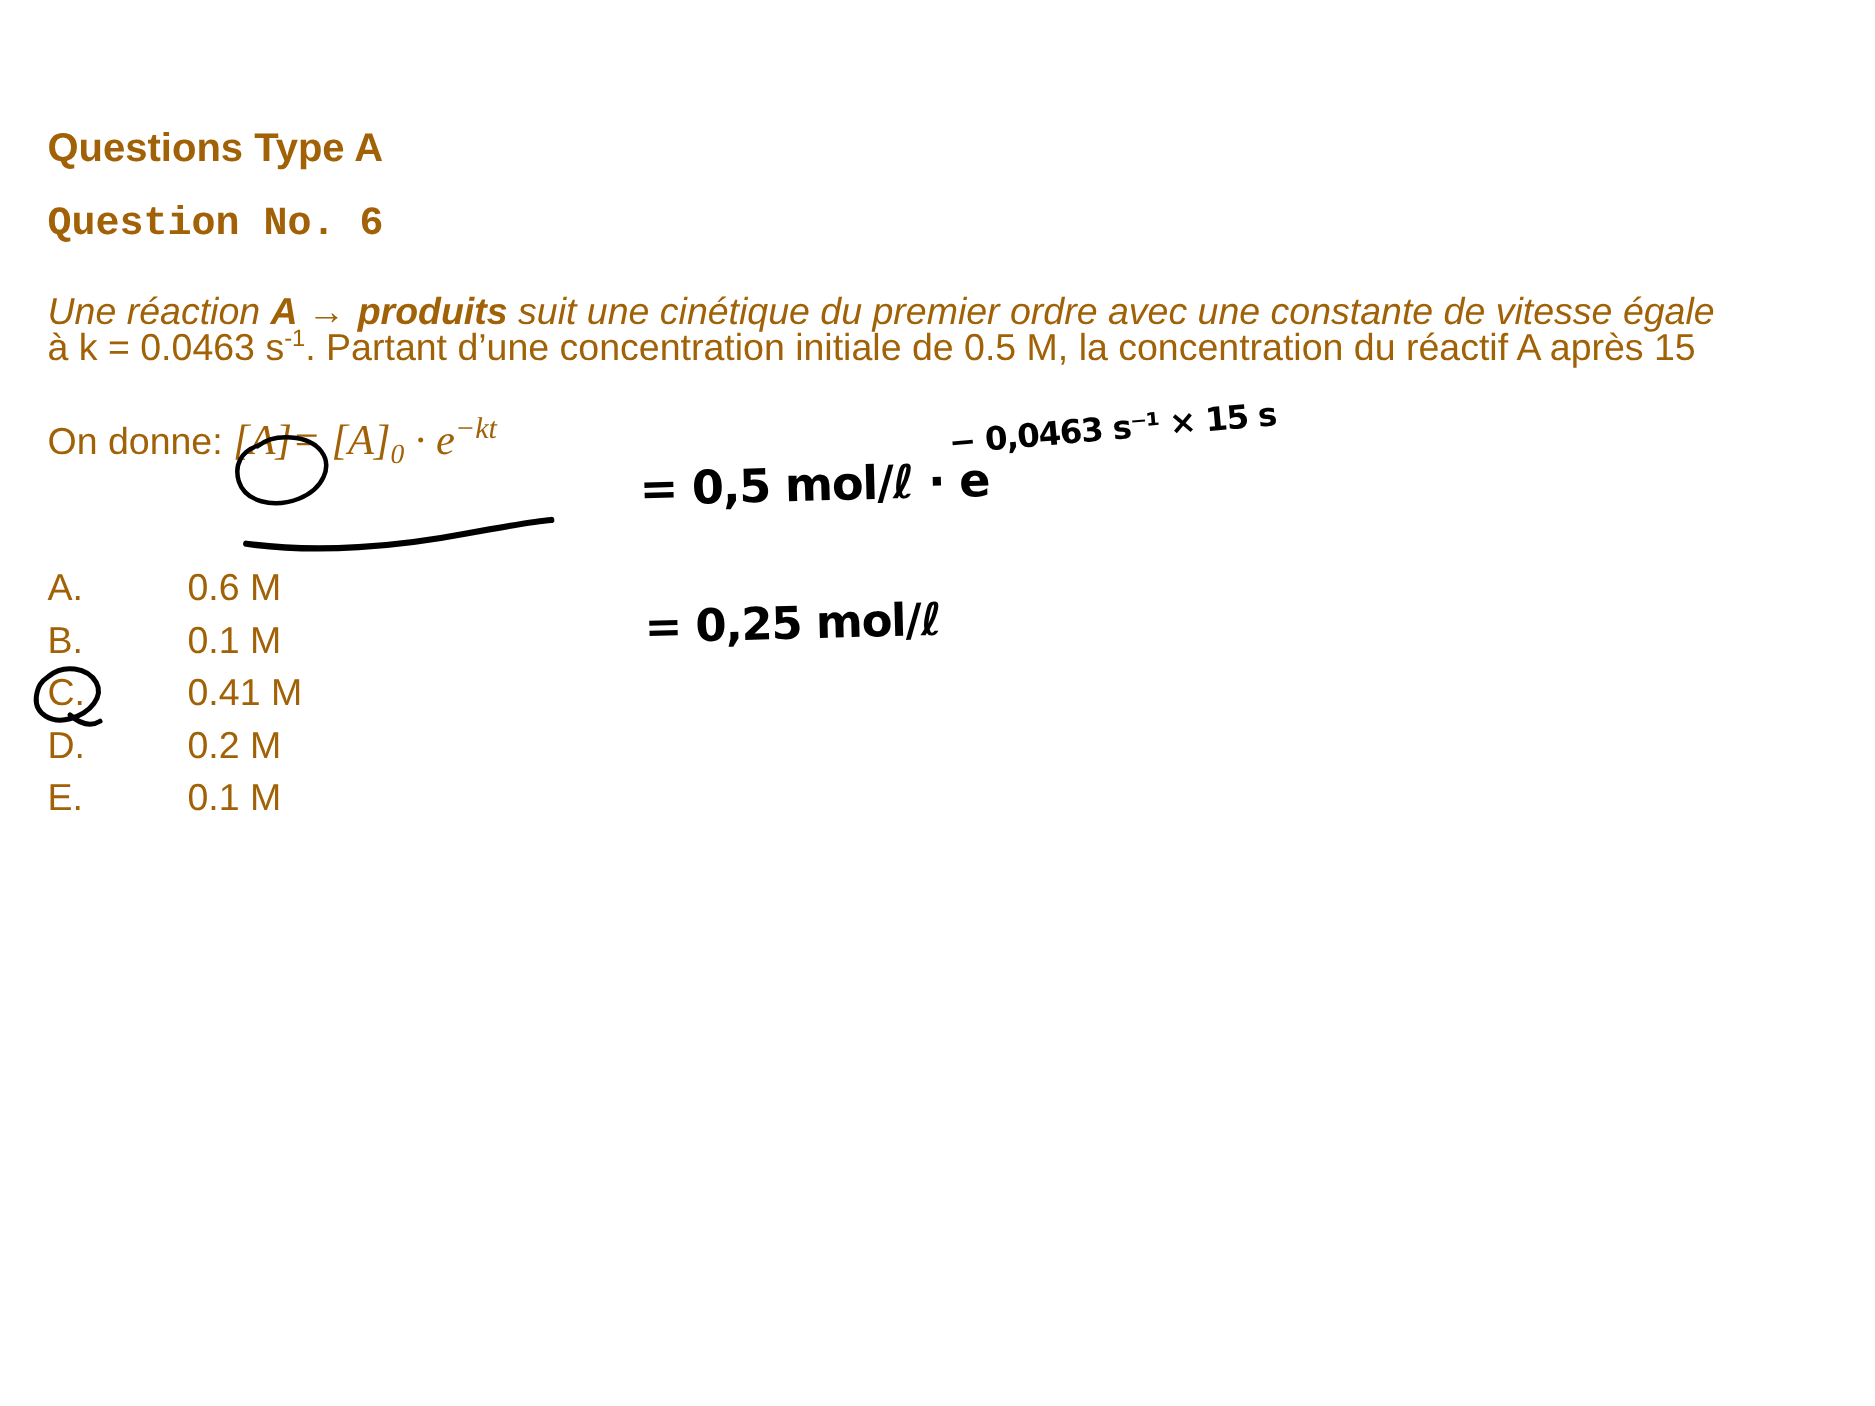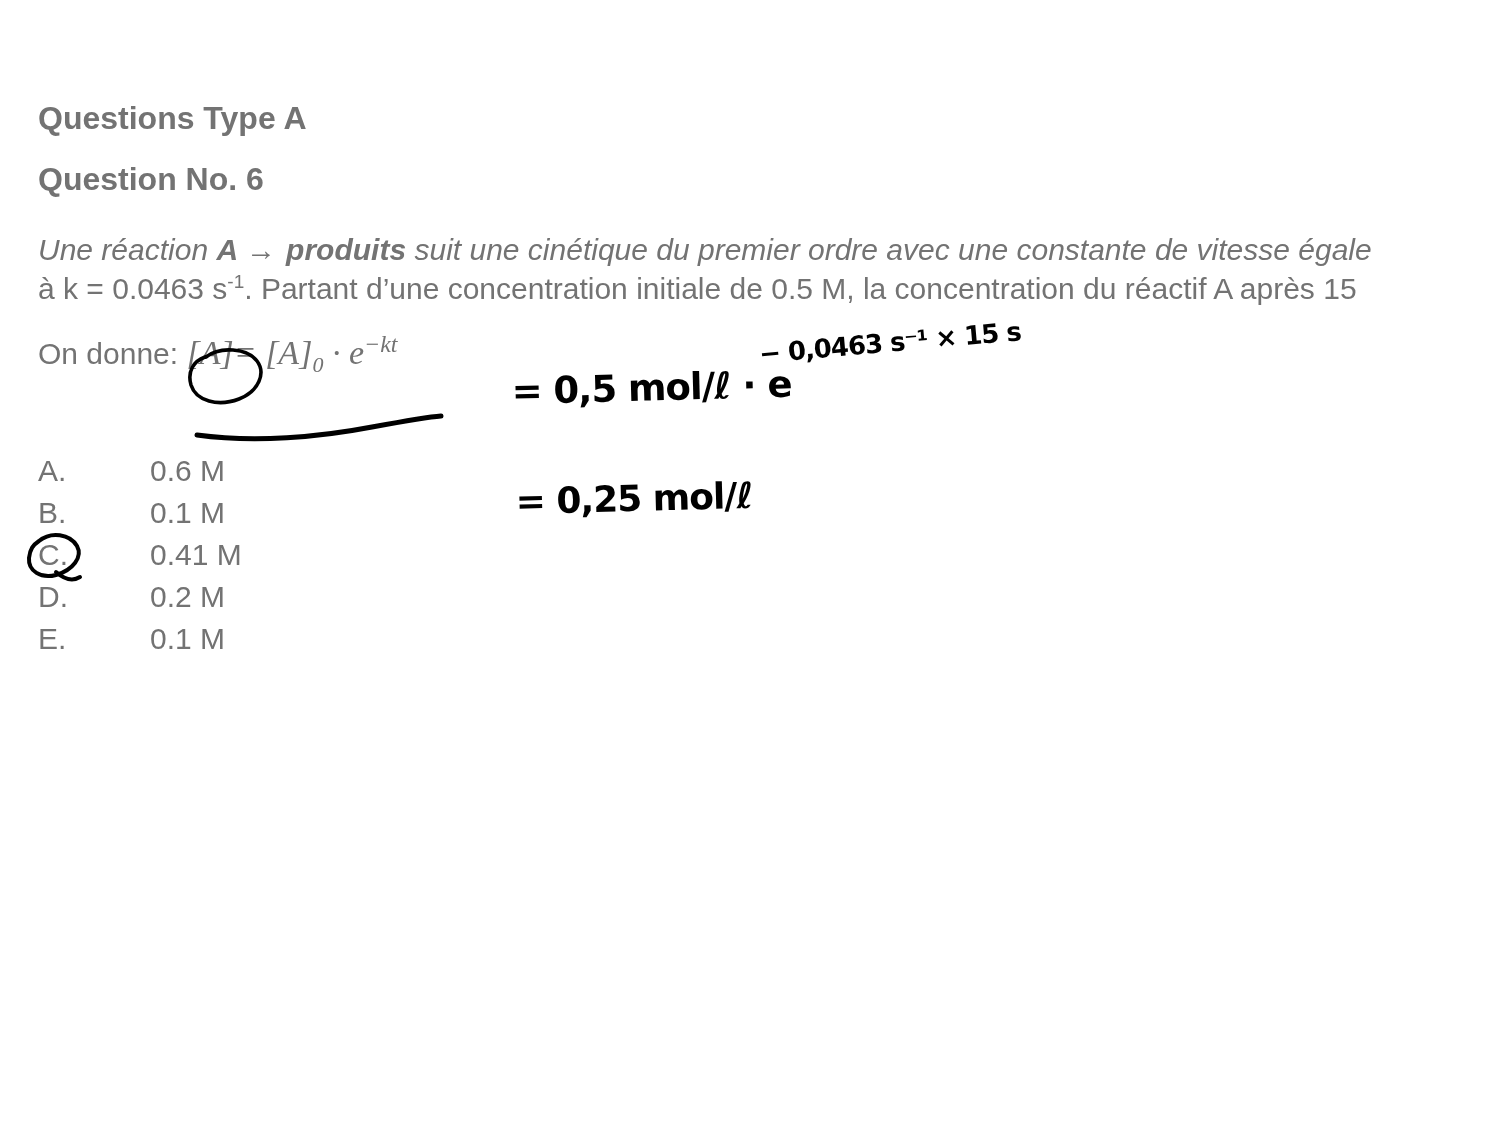--- a/index.html
+++ b/index.html
@@ -5,40 +5,40 @@
   html, body {
     margin: 0;
     padding: 0;
     background: #ffffff;
   }
   .page {
     position: relative;
     width: 1500px;
     height: 1125px;
     background: #ffffff;
-    color: #737373;
+    color: #a16207;
     font-family: "Liberation Sans", sans-serif;
     overflow: hidden;
   }
   .abs { position: absolute; white-space: nowrap; }
   .heading {
     left: 38px;
     font-size: 32px;
     font-weight: bold;
     line-height: 36px;
   }
   .h-section { top: 100px; }
-  .h-qno     { top: 161px; }
+  .h-qno     { top: 161px; font-family: Liberation Mono, monospace; }
   .bodyline {
     left: 38px;
     font-size: 30px;
     line-height: 44px;
   }
   .l1 { top: 228px; font-style: italic; }
-  .l2 { top: 267px; }
+  .l2 { top: 257px; }
   .l3 { top: 312px; }
   .l4 { top: 331px; }
   .b { font-weight: bold; }
   .arrow { font-weight: bold; margin: 0 10px 0 8px; }
   sup.small {
     font-size: 19px;
     vertical-align: super;
     line-height: 0;
   }
   .math {

